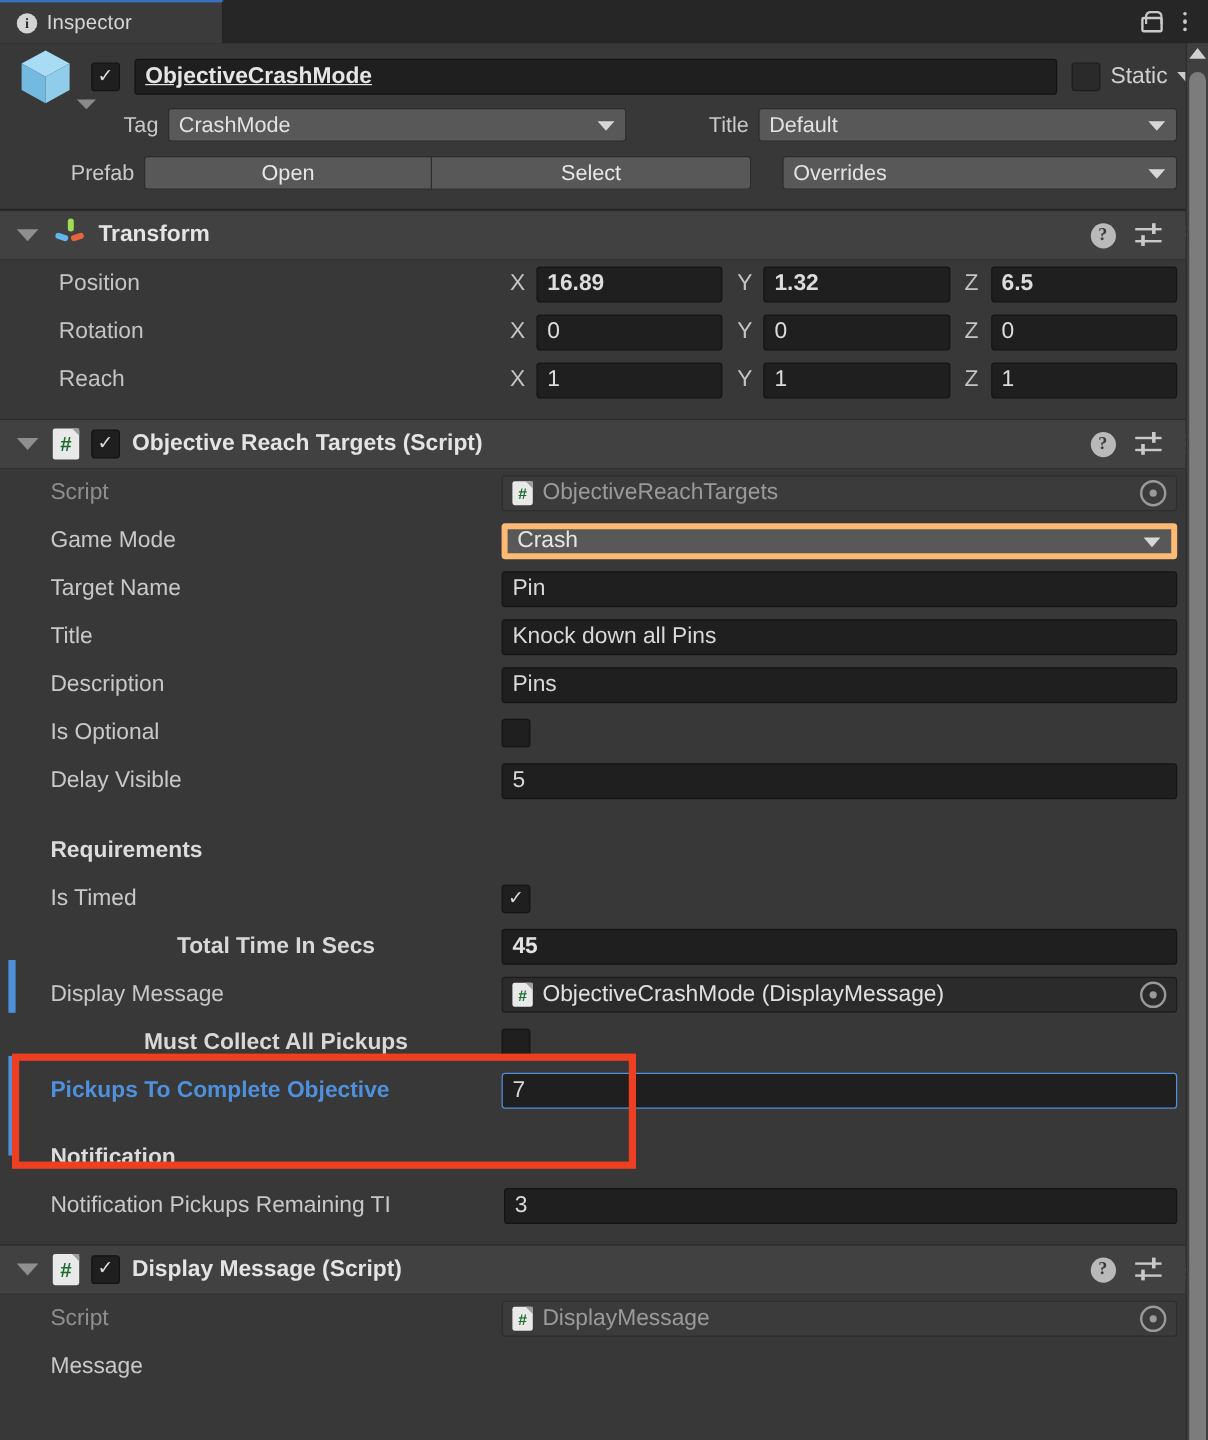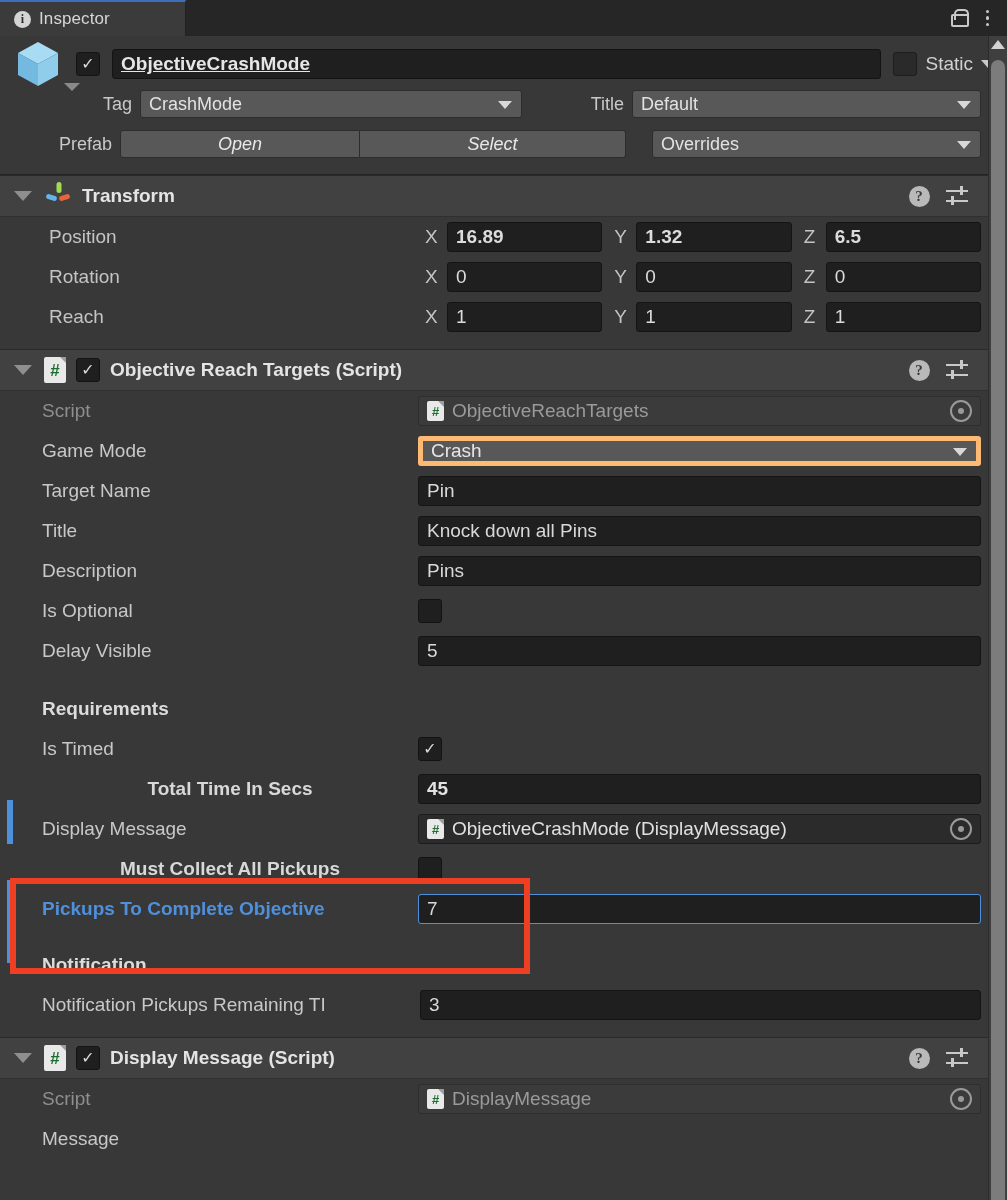--- a/index.html
+++ b/index.html
@@ -117,21 +117,21 @@
     font-size: 18px; color: #e2e2e2; position: relative;
   }
   .dropdown .caret {
     position:absolute; right:9px; top:50%; margin-top:-3px;
     width:0;height:0;border-left:7px solid transparent;border-right:7px solid transparent;
     border-top:8px solid #d8d8d8;
   }
   .btn {
     height: 28px; background: #585858; border: 1px solid #2c2c2c;
     display:flex;align-items:center;justify-content:center;
-    font-size:18px;color:#e8e8e8;font-style:italic;
+    font-size:18px;color:#e8e8e8;
   }
   .btn.first { border-radius: 3px 0 0 3px; }
   .btn.last  { border-radius: 0 3px 3px 0; border-left:none; }
 
   
   .comp-header {
     height: 42px; background: #414141;
     display: flex; align-items: center;
     border-top: 1px solid #2a2a2a;
     border-bottom: 1px solid #303030;

